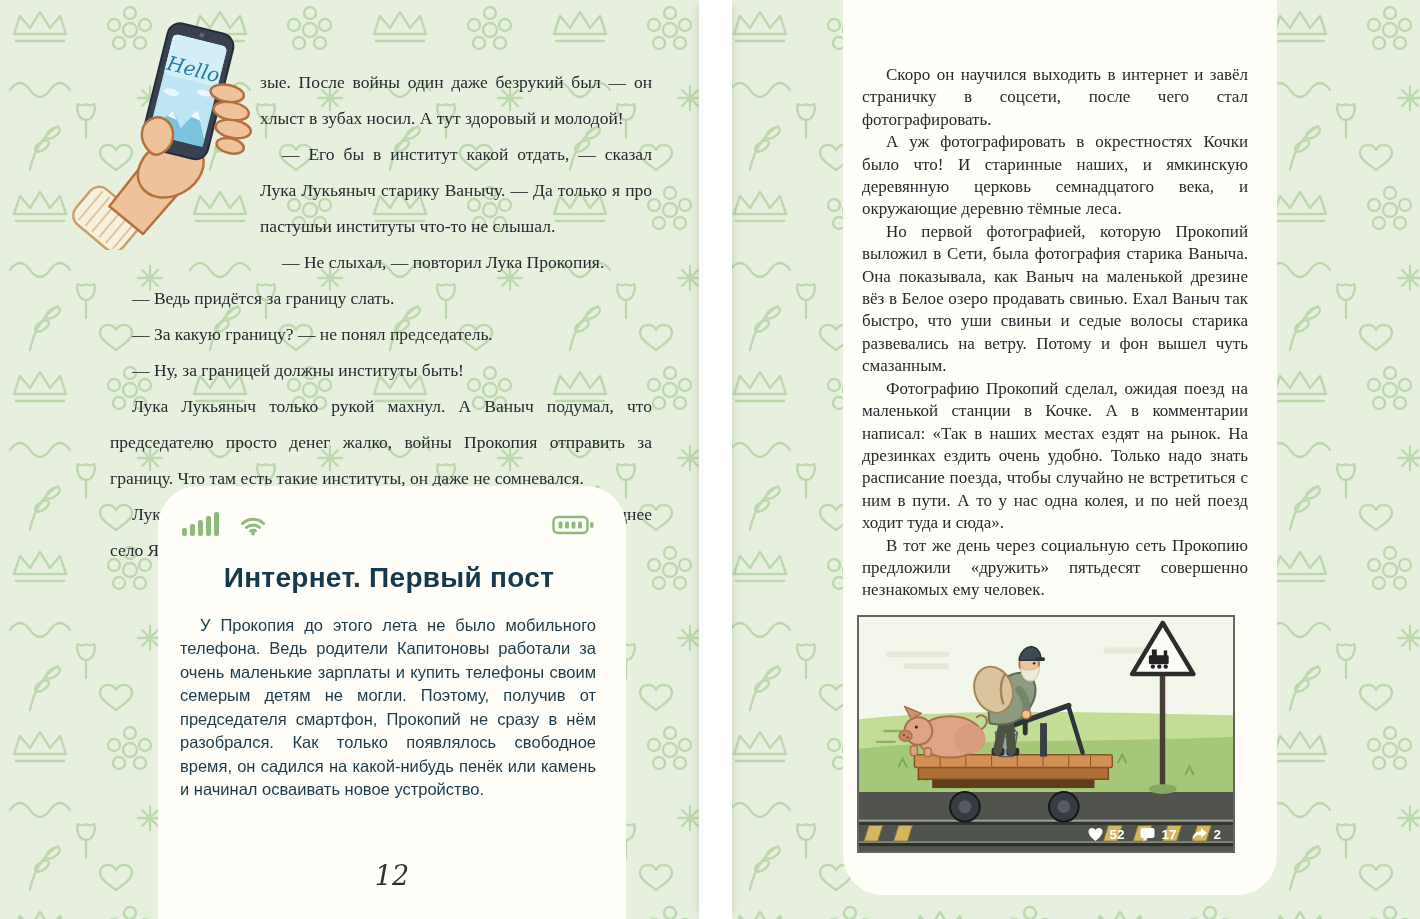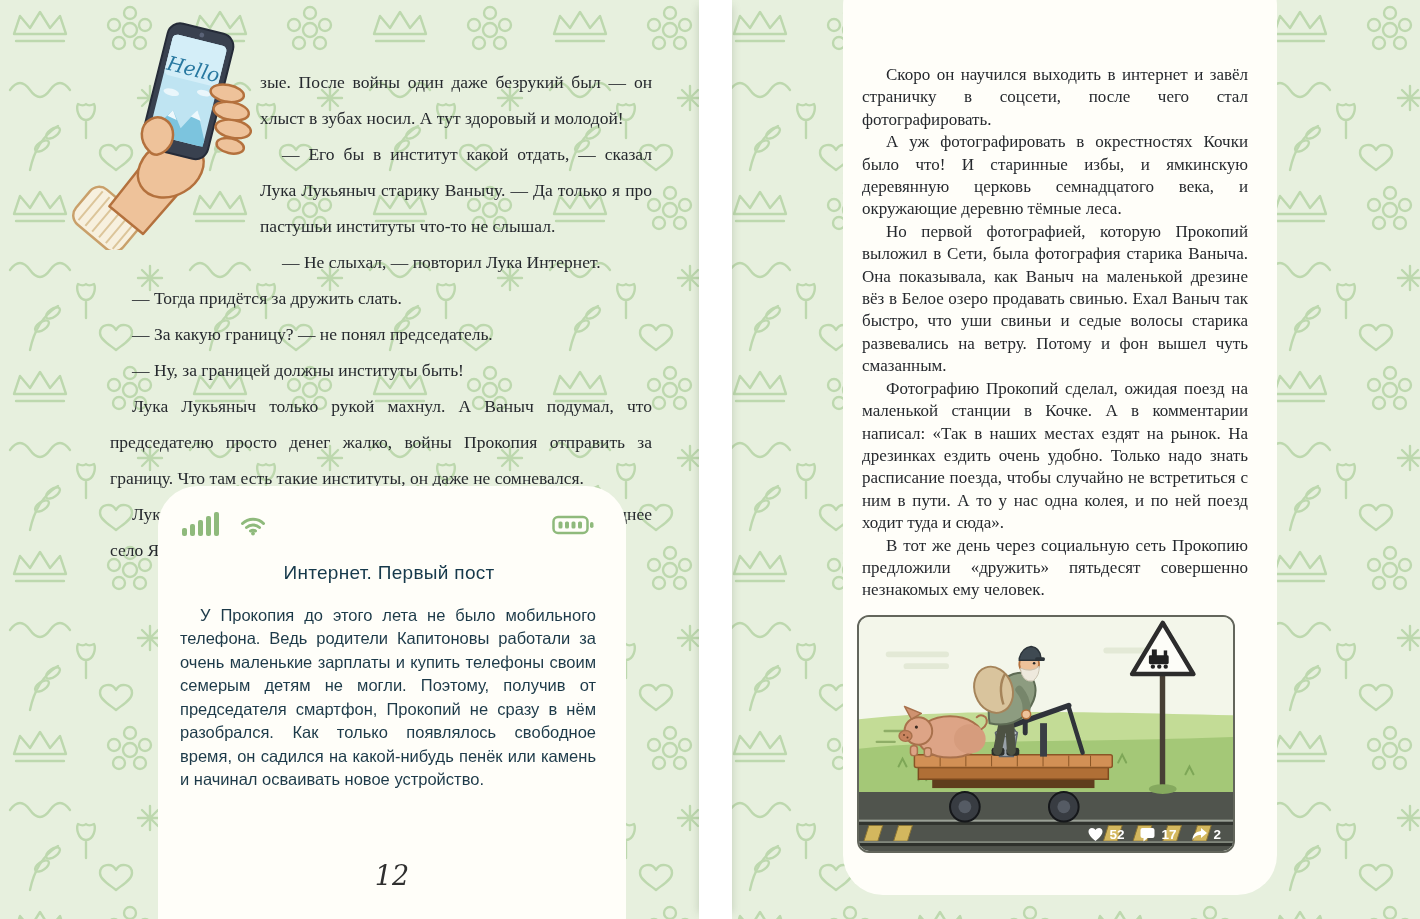--- a/index.html
+++ b/index.html
@@ -32,21 +32,21 @@
   .card-left {
     position: absolute; left: 158px; top: 486px; width: 468px; height: 433px;
     background: #fffef9; border-radius: 40px 40px 0 0;
     padding: 18px 28px 0 22px;
     font-family: "Liberation Sans", sans-serif;
   }
   .status-row { display: flex; justify-content: space-between; align-items: flex-end; height: 32px; padding: 2px 4px 0 2px; }
   .status-left { display: flex; gap: 18px; align-items: flex-end; }
   .card-heading {
     margin: 26px 0 0; text-align: center;
-    font-size: 19px; font-weight: 400; letter-spacing: .3px; color: #16394b;
+    font-size: 28px; font-weight: 700; letter-spacing: .3px; color: #16394b;
   }
   .card-body {
     margin: 20px 2px 0 0; font-size: 16.5px; line-height: 1.42;
     color: #1d3a49; text-align: justify; text-indent: 20px;
   }
   .page-number {
     position: absolute; left: 0; right: 0; bottom: 28px; text-align: center;
     font-family: "DejaVu Serif", serif; font-style: italic;
     font-size: 27px; color: #2f2f2f;
   }
@@ -56,21 +56,21 @@
     position: absolute; left: 111px; top: -34px; width: 434px; height: 929px;
     background: #fffef9; border-radius: 40px;
     padding: 98px 29px 0 19px;
   }
   .card-right p {
     margin: 0; font-size: 17px; line-height: 22.4px;
     color: #26292e; text-align: justify; text-indent: 24px;
   }
   .photo {
     position: relative; margin: 13px 0 0 -5px; width: 378px; height: 238px;
-    border-radius: 12px; overflow: hidden; border: 2px solid #63665c;
+    border-radius: 0; overflow: hidden; border: 2px solid #63665c;
   }
   .photo > svg { display: block; width: 100%; height: 100%; }
   .stats {
     position: absolute; right: 12px; bottom: 9px;
     display: flex; gap: 15px; align-items: center;
     font-family: "Liberation Sans", sans-serif; font-weight: 700;
     font-size: 13.5px; color: #ffffff;
   }
   .stat { display: flex; align-items: center; gap: 5px; }
   .stat svg { display: block; }
@@ -138,22 +138,22 @@
         <ellipse cx="191" cy="128" rx="18" ry="9" transform="rotate(10 191 128)"></ellipse>
         <ellipse cx="188" cy="145" rx="14" ry="7.5" transform="rotate(12 188 145)"></ellipse>
         <path d="M106 150 C96 140 96 124 108 118 C118 113 128 120 130 130 C132 142 124 152 114 154 C111 154 108 153 106 150 Z"></path>
       </g>
     </svg>
 
     <div class="left-text">
       <div class="wrap-spacer"></div>
       <p class="first">зые. После войны один даже безрукий был — он хлыст в зубах носил. А тут здоровый и молодой!</p>
       <p>— Его бы в институт какой отдать, — сказал Лука Лукьяныч старику Ванычу. — Да только я про пастушьи институты что-то не слышал.</p>
-      <p>— Не слыхал, — повторил Лука Интернет.</p>
-      <p>— Тогда придётся за дружить слать.</p>
+      <p>— Не слыхал, — повторил Лука Прокопия.</p>
+      <p>— Ведь придётся за границу слать.</p>
       <p>— За какую границу? — не понял председатель.</p>
       <p>— Ну, за границей должны институты быть!</p>
       <p>Лука Лукьяныч только рукой махнул. А Ваныч подумал, что председателю просто денег жалко, войны Прокопия отправить за границу. Что там есть такие институты, он даже не сомневался.</p>
       <p>Лука же Лукьяныч отправил Прокопия не за границу, а в соседнее село Ямки.</p>
     </div>
 
     <div class="card-left">
       <div class="status-row">
         <div class="status-left">
           <svg width="38" height="26" aria-hidden="true">
@@ -188,21 +188,21 @@
 
       <h2 class="card-heading">Интернет. Первый пост</h2>
       <p class="card-body">У Прокопия до этого лета не было мобильного телефона. Ведь родители Капитоновы работали за очень маленькие зарплаты и купить телефоны своим семерым детям не могли. Поэтому, получив от председателя смартфон, Прокопий не сразу в нём разобрался. Как только появлялось свободное время, он садился на какой-нибудь пенёк или камень и начинал осваивать новое устройство.</p>
       <div class="page-number">12</div>
     </div>
   </div>
 
   <div class="page page-right">
     <div class="card-right">
       <p>Скоро он научился выходить в интернет и завёл страничку в соцсети, после чего стал фотографировать.</p>
-      <p>А уж фотографировать в окрестностях Кочки было что! И старинные избы, и ямкинскую деревянную церковь семнадцатого века, и окружающие деревню тёмные леса.</p>
+      <p>А уж фотографировать в окрестностях Кочки было что! И старинные наших, и ямкинскую деревянную церковь семнадцатого века, и окружающие деревню тёмные леса.</p>
       <p>Но первой фотографией, которую Прокопий выложил в Сети, была фотография старика Ваныча. Она показывала, как Ваныч на маленькой дрезине вёз в Белое озеро продавать свинью. Ехал Ваныч так быстро, что уши свиньи и седые волосы старика развевались на ветру. Потому и фон вышел чуть смазанным.</p>
       <p>Фотографию Прокопий сделал, ожидая поезд на маленькой станции в Кочке. А в комментарии написал: «Так в наших местах ездят на рынок. На дрезинках ездить очень удобно. Только надо знать расписание поезда, чтобы случайно не встретиться с ним в пути. А то у нас одна колея, и по ней поезд ходит туда и сюда».</p>
       <p>В тот же день через социальную сеть Прокопию предложили «дружить» пятьдесят совершенно незнакомых ему человек.</p>
 
       <div class="photo">
         <svg viewBox="0 0 378 238" preserveAspectRatio="none" aria-hidden="true">
 
           <rect width="378" height="238" fill="#f3f6ea"></rect>
           <path d="M30 38 h58 M48 50 h40 M250 34 h52" stroke="#e3e9d6" stroke-width="6" stroke-linecap="round"></path>
 

